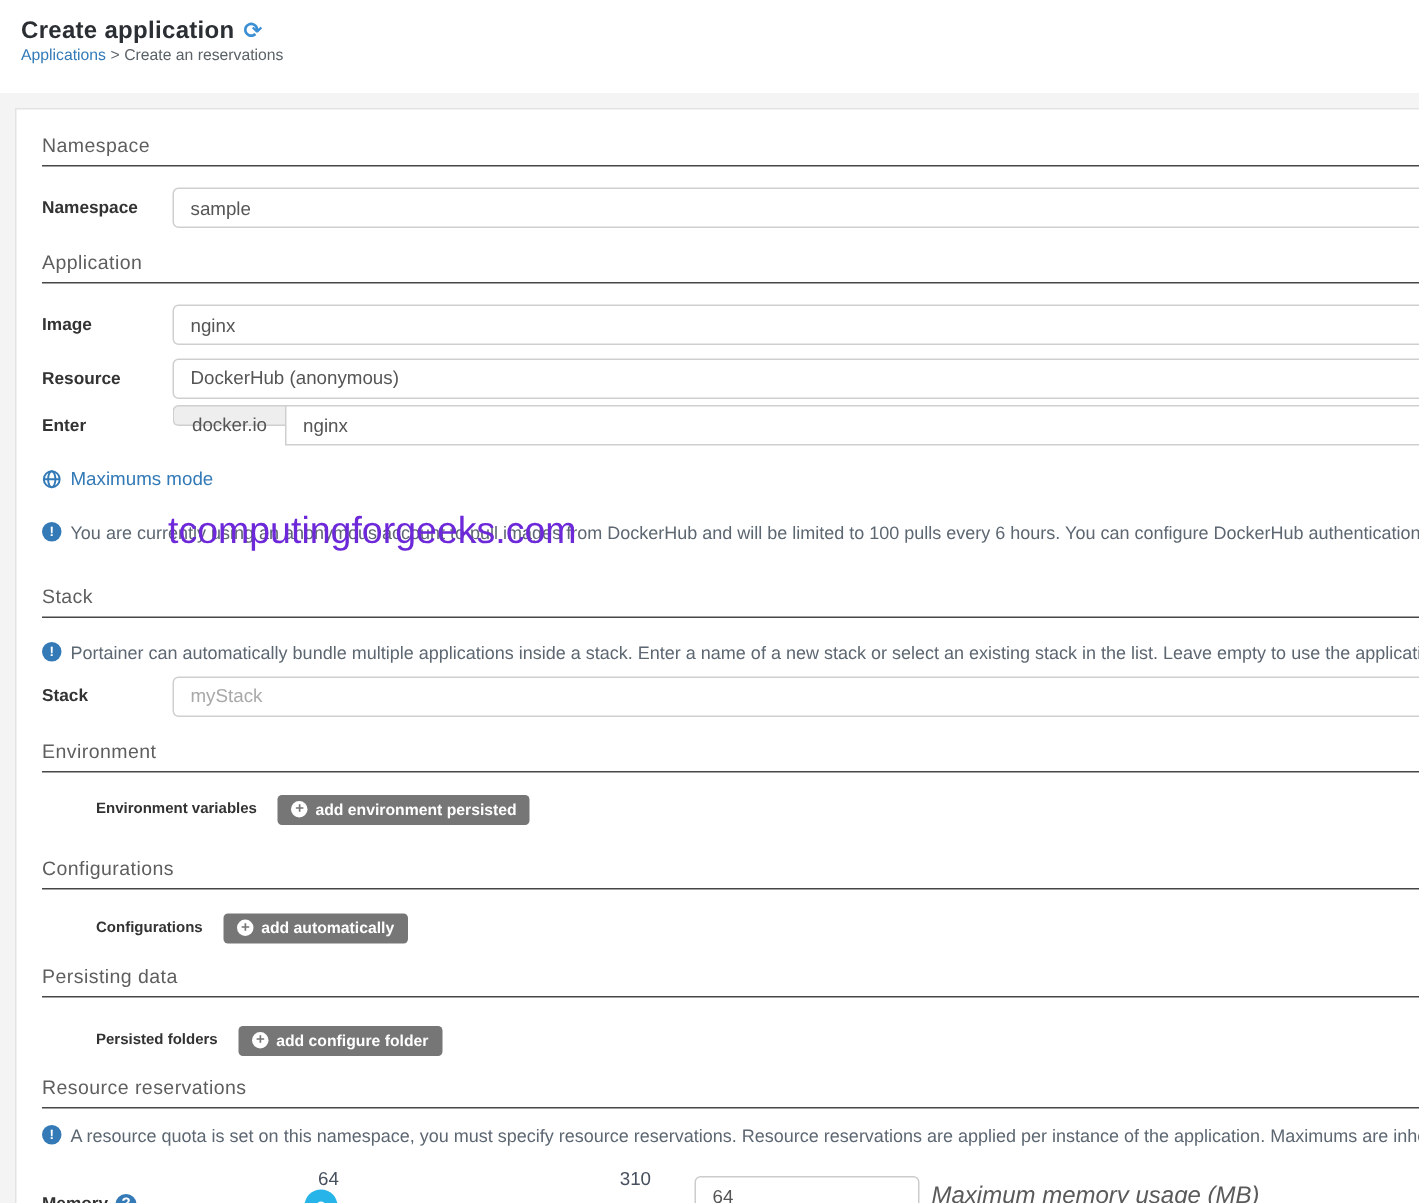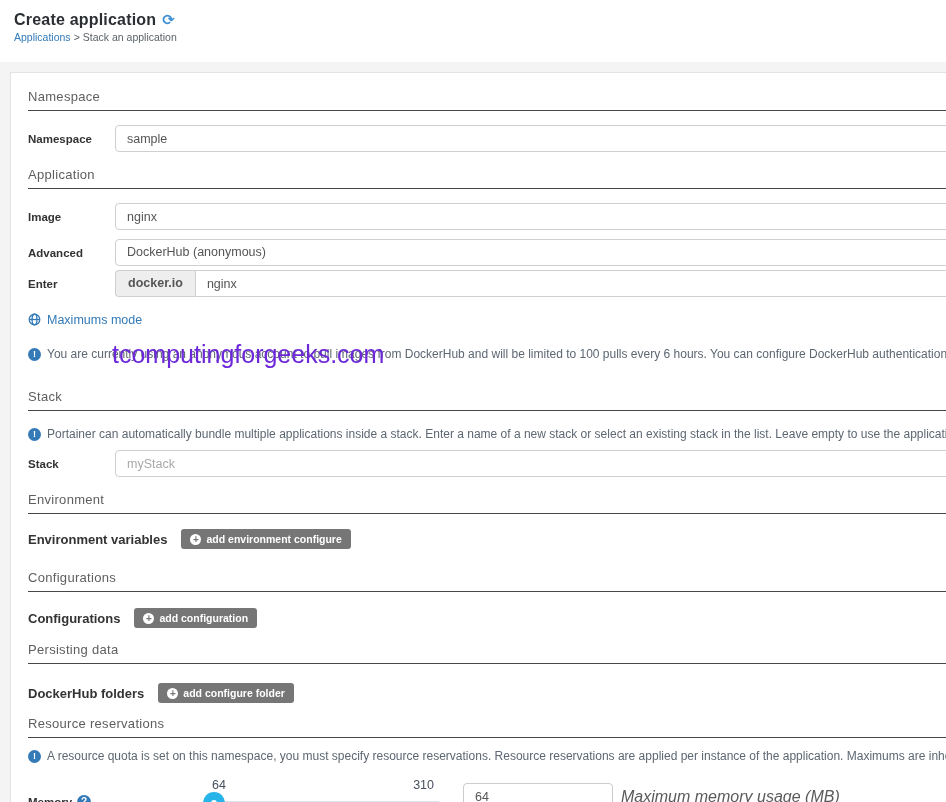--- a/index.html
+++ b/index.html
@@ -28,22 +28,22 @@
   
   .form-row { display:flex; align-items:center; }
   .form-label { width:87px; min-width:87px; font-size:11.5px; font-weight:700; color:#333; }
   .form-input { flex:1; height:27px; border:1px solid #cfcfcf; border-radius:4px;
     font-size:12.5px; color:#555; padding:0 11px; outline:none;
     font-family:"Liberation Sans","DejaVu Sans",sans-serif; background:#fff; }
   .form-input::placeholder { color:#a9a9a9; }
   .select-box { flex:1; height:27px; border:1px solid #cfcfcf; border-radius:4px;
     font-size:12.5px; color:#555; padding:5px 11px 0; background:#fff; }
   .input-group { flex:1; display:flex; }
-  .input-addon { height:27px; background:#eee; border:1px solid #cfcfcf; border-right:none;
-    border-radius:4px 0 0 4px; font-size:12.5px; color:#555; padding:5px 12px 0;font-weight:bold; }
+  .input-addon { height:14px; background:#eee; border:1px solid #cfcfcf; border-right:none;
+    border-radius:4px 0 0 4px; font-size:12.5px; color:#555; padding:5px 12px 0; }
   .input-group .form-input { border-radius:0 4px 4px 0; }
 
   
   .adv-link { display:inline-flex; align-items:center; gap:6px; color:#337ab7;
     font-size:12.5px; text-decoration:none; cursor:pointer; }
   .note-line { font-size:12px; color:#5d6772; white-space:nowrap; overflow:hidden;
     display:flex; align-items:center; gap:6px; }
   .info-icon { display:inline-block; min-width:13px; width:13px; height:13px; border-radius:50%;
     background:#337ab7; color:#fff; font-size:9px; font-weight:700; text-align:center;
     line-height:13px; }
@@ -51,21 +51,21 @@
     background:#337ab7; color:#fff; font-size:10px; font-weight:700; text-align:center;
     line-height:14px; margin-left:5px; cursor:pointer; }
 
   
   .add-btn { display:inline-flex; align-items:center; gap:5px; background:#767676; color:#fff;
     border:none; border-radius:3px; font-size:10.5px; font-weight:700; padding:4px 9px;
     cursor:pointer; font-family:"Liberation Sans","DejaVu Sans",sans-serif; }
   .plus-icon { display:inline-block; width:11px; height:11px; border-radius:50%; background:#fff;
     color:#767676; font-size:10px; font-weight:700; line-height:11px; text-align:center; }
   .inline-row { display:flex; align-items:center; gap:14px; }
-  .inline-label { font-size:13px; font-weight:700; color:#333; }
+  .inline-label { font-size:10px; font-weight:700; color:#333;margin-left:36px; }
 
   
   .res-row { display:flex; align-items:flex-start; }
   .res-label { width:177px; min-width:177px; display:flex; align-items:center;
     font-size:11.5px; font-weight:700; color:#333; padding-top:17px; }
   .slider { position:relative; }
   .slider-minmax { display:flex; justify-content:space-between; font-size:12.5px;
     color:#47505e; padding:0 6px 0 7px; height:16px; }
   .slider-track { position:relative; height:4px; background:#dbe2f0; border-radius:2px;
     margin-top:7px; cursor:pointer; }
@@ -109,21 +109,21 @@
   .globe-svg { width:13px; height:13px; }
 </style>
 </head>
 <body>
 
 <div class="stage">
 
   <div class="top-band">
     <div class="page-title"><span>Create application</span><span class="refresh-icon">⟳</span></div>
     <div class="breadcrumb">
-      <a>Applications</a><span class="crumb-sep">&gt;</span><span>Stack an application</span>
+      <a>Applications</a><span class="crumb-sep">&gt;</span><span>Create an reservations</span>
     </div>
   </div>
 
   <div class="page-bg"></div>
 
   <div class="watermark">tcomputingforgeeks.com</div>
 
   <div class="panel">
 
     <div class="section-heading mt-head-ns">Namespace</div>
@@ -131,21 +131,21 @@
       <div class="form-label">Namespace</div>
       <input class="form-input" type="text" value="sample" style="">
     </div>
 
     <div class="section-heading head-app">Application</div>
     <div class="form-row row-name">
       <div class="form-label">Image</div>
       <input class="form-input" type="text" value="nginx" style="">
     </div>
     <div class="form-row row-registry">
-      <div class="form-label">Advanced</div>
+      <div class="form-label">Resource</div>
       <div class="select-box">DockerHub (anonymous)</div>
     </div>
     <div class="form-row row-image">
       <div class="form-label">Enter</div>
       <div class="input-group">
         <span class="input-addon">docker.io</span>
         <input class="form-input" type="text" value="nginx" style="">
       </div>
     </div>
 
@@ -173,36 +173,36 @@
     <div class="form-row row-stack">
       <div class="form-label">Stack</div>
       <input class="form-input" type="text" placeholder="myStack" style="">
     </div>
 
     <div class="section-heading head-env">Environment</div>
     <div class="inline-row row-env">
       <span class="inline-label">Environment variables</span>
       <button class="add-btn">
         <span class="plus-icon">+</span>
-        <span>add environment configure</span>
+        <span>add environment persisted</span>
       </button>
     </div>
 
     <div class="section-heading head-conf">Configurations</div>
     <div class="inline-row row-conf">
       <span class="inline-label">Configurations</span>
       <button class="add-btn">
         <span class="plus-icon">+</span>
-        <span>add configuration</span>
+        <span>add automatically</span>
       </button>
     </div>
 
     <div class="section-heading head-pers">Persisting data</div>
     <div class="inline-row row-pers">
-      <span class="inline-label">DockerHub folders</span>
+      <span class="inline-label">Persisted folders</span>
       <button class="add-btn">
         <span class="plus-icon">+</span>
         <span>add configure folder</span>
       </button>
     </div>
 
     <div class="section-heading head-res">Resource reservations</div>
     <div class="note-line note-res">
       <span class="info-icon">!</span>
       <span>A resource quota is set on this namespace, you must specify resource reservations. Resource reservations are applied per instance of the application. Maximums are inherited from the namespace quota.</span>

